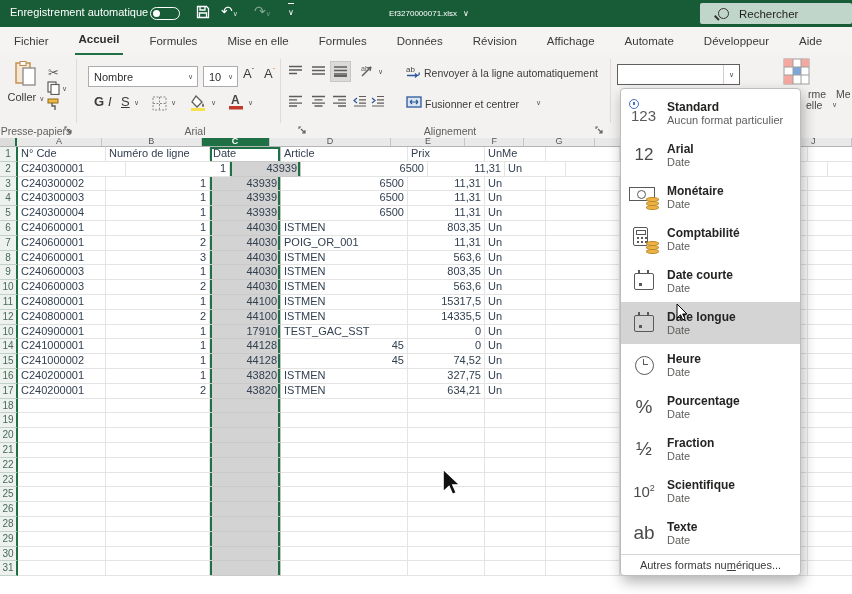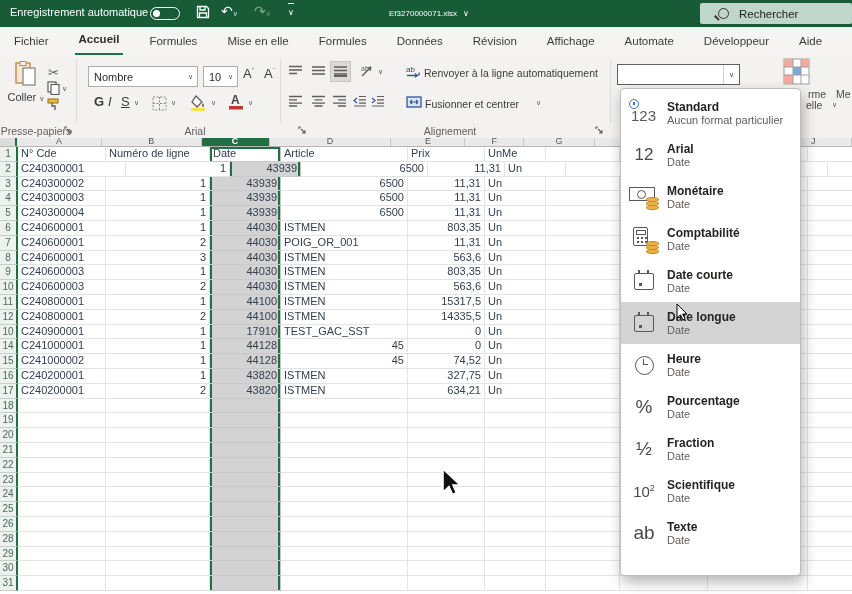--- a/index.html
+++ b/index.html
@@ -627,33 +627,20 @@
           <div class="cell cc" style="width: 71px;"></div>
           <div class="cell" style="width: 127px;"></div>
           <div class="cell" style="width: 77px;"></div>
           <div class="cell" style="width: 61px;"></div>
           <div class="cell" style="width: 74px;"></div>
           <div class="cell" style="width: 88px;"></div>
           <div class="cell" style="width: 100px;"></div>
           <div class="cell" style="width: 80px;"></div>
         </div>
         <div class="row">
-          <div class="gut">24</div>
-          <div class="cell" style="width: 88px;"></div>
-          <div class="cell" style="width: 104px;"></div>
-          <div class="cell cc" style="width: 71px;"></div>
-          <div class="cell" style="width: 127px;"></div>
-          <div class="cell" style="width: 77px;"></div>
-          <div class="cell" style="width: 61px;"></div>
-          <div class="cell" style="width: 74px;"></div>
-          <div class="cell" style="width: 88px;"></div>
-          <div class="cell" style="width: 100px;"></div>
-          <div class="cell" style="width: 80px;"></div>
-        </div>
-        <div class="row">
           <div class="gut">25</div>
           <div class="cell" style="width: 88px;"></div>
           <div class="cell" style="width: 104px;"></div>
           <div class="cell cc" style="width: 71px;"></div>
           <div class="cell" style="width: 127px;"></div>
           <div class="cell" style="width: 77px;"></div>
           <div class="cell" style="width: 61px;"></div>
           <div class="cell" style="width: 74px;"></div>
           <div class="cell" style="width: 88px;"></div>
           <div class="cell" style="width: 100px;"></div>
@@ -839,20 +826,23 @@
         <div class="mi">
           <span class="icb">
             <span class="ic-glyph">ab</span>
           </span>
           <span class="txt">
             <div class="t1">Texte</div>
             <div class="t2">Date</div>
           </span>
         </div>
       </div>
+    <div class="menu-footer">
+      <span><span>Autres formats nu</span><u>m</u><span>ériques...</span></span>
+    </div>
   </div>
 
   <svg class="abs cursor" style="left:676px;top:303px" width="14" height="20" viewBox="0 0 14 20">
     <path d="M1 1 L1 15 L4.5 11.8 L6.8 16.8 L9 15.8 L6.7 11 L11 11 Z" fill="#fff" stroke="#000" stroke-width="1"></path>
   </svg>
   <svg class="abs cursor" style="left:441px;top:468px" width="22" height="32" viewBox="0 0 22 32">
     <path d="M2 1 L2 24 L8 18.5 L11.5 26.5 L15.5 24.8 L12 17 L19 17 Z" fill="#111" stroke="#fff" stroke-width="1.6"></path>
   </svg>
 </div>
 

